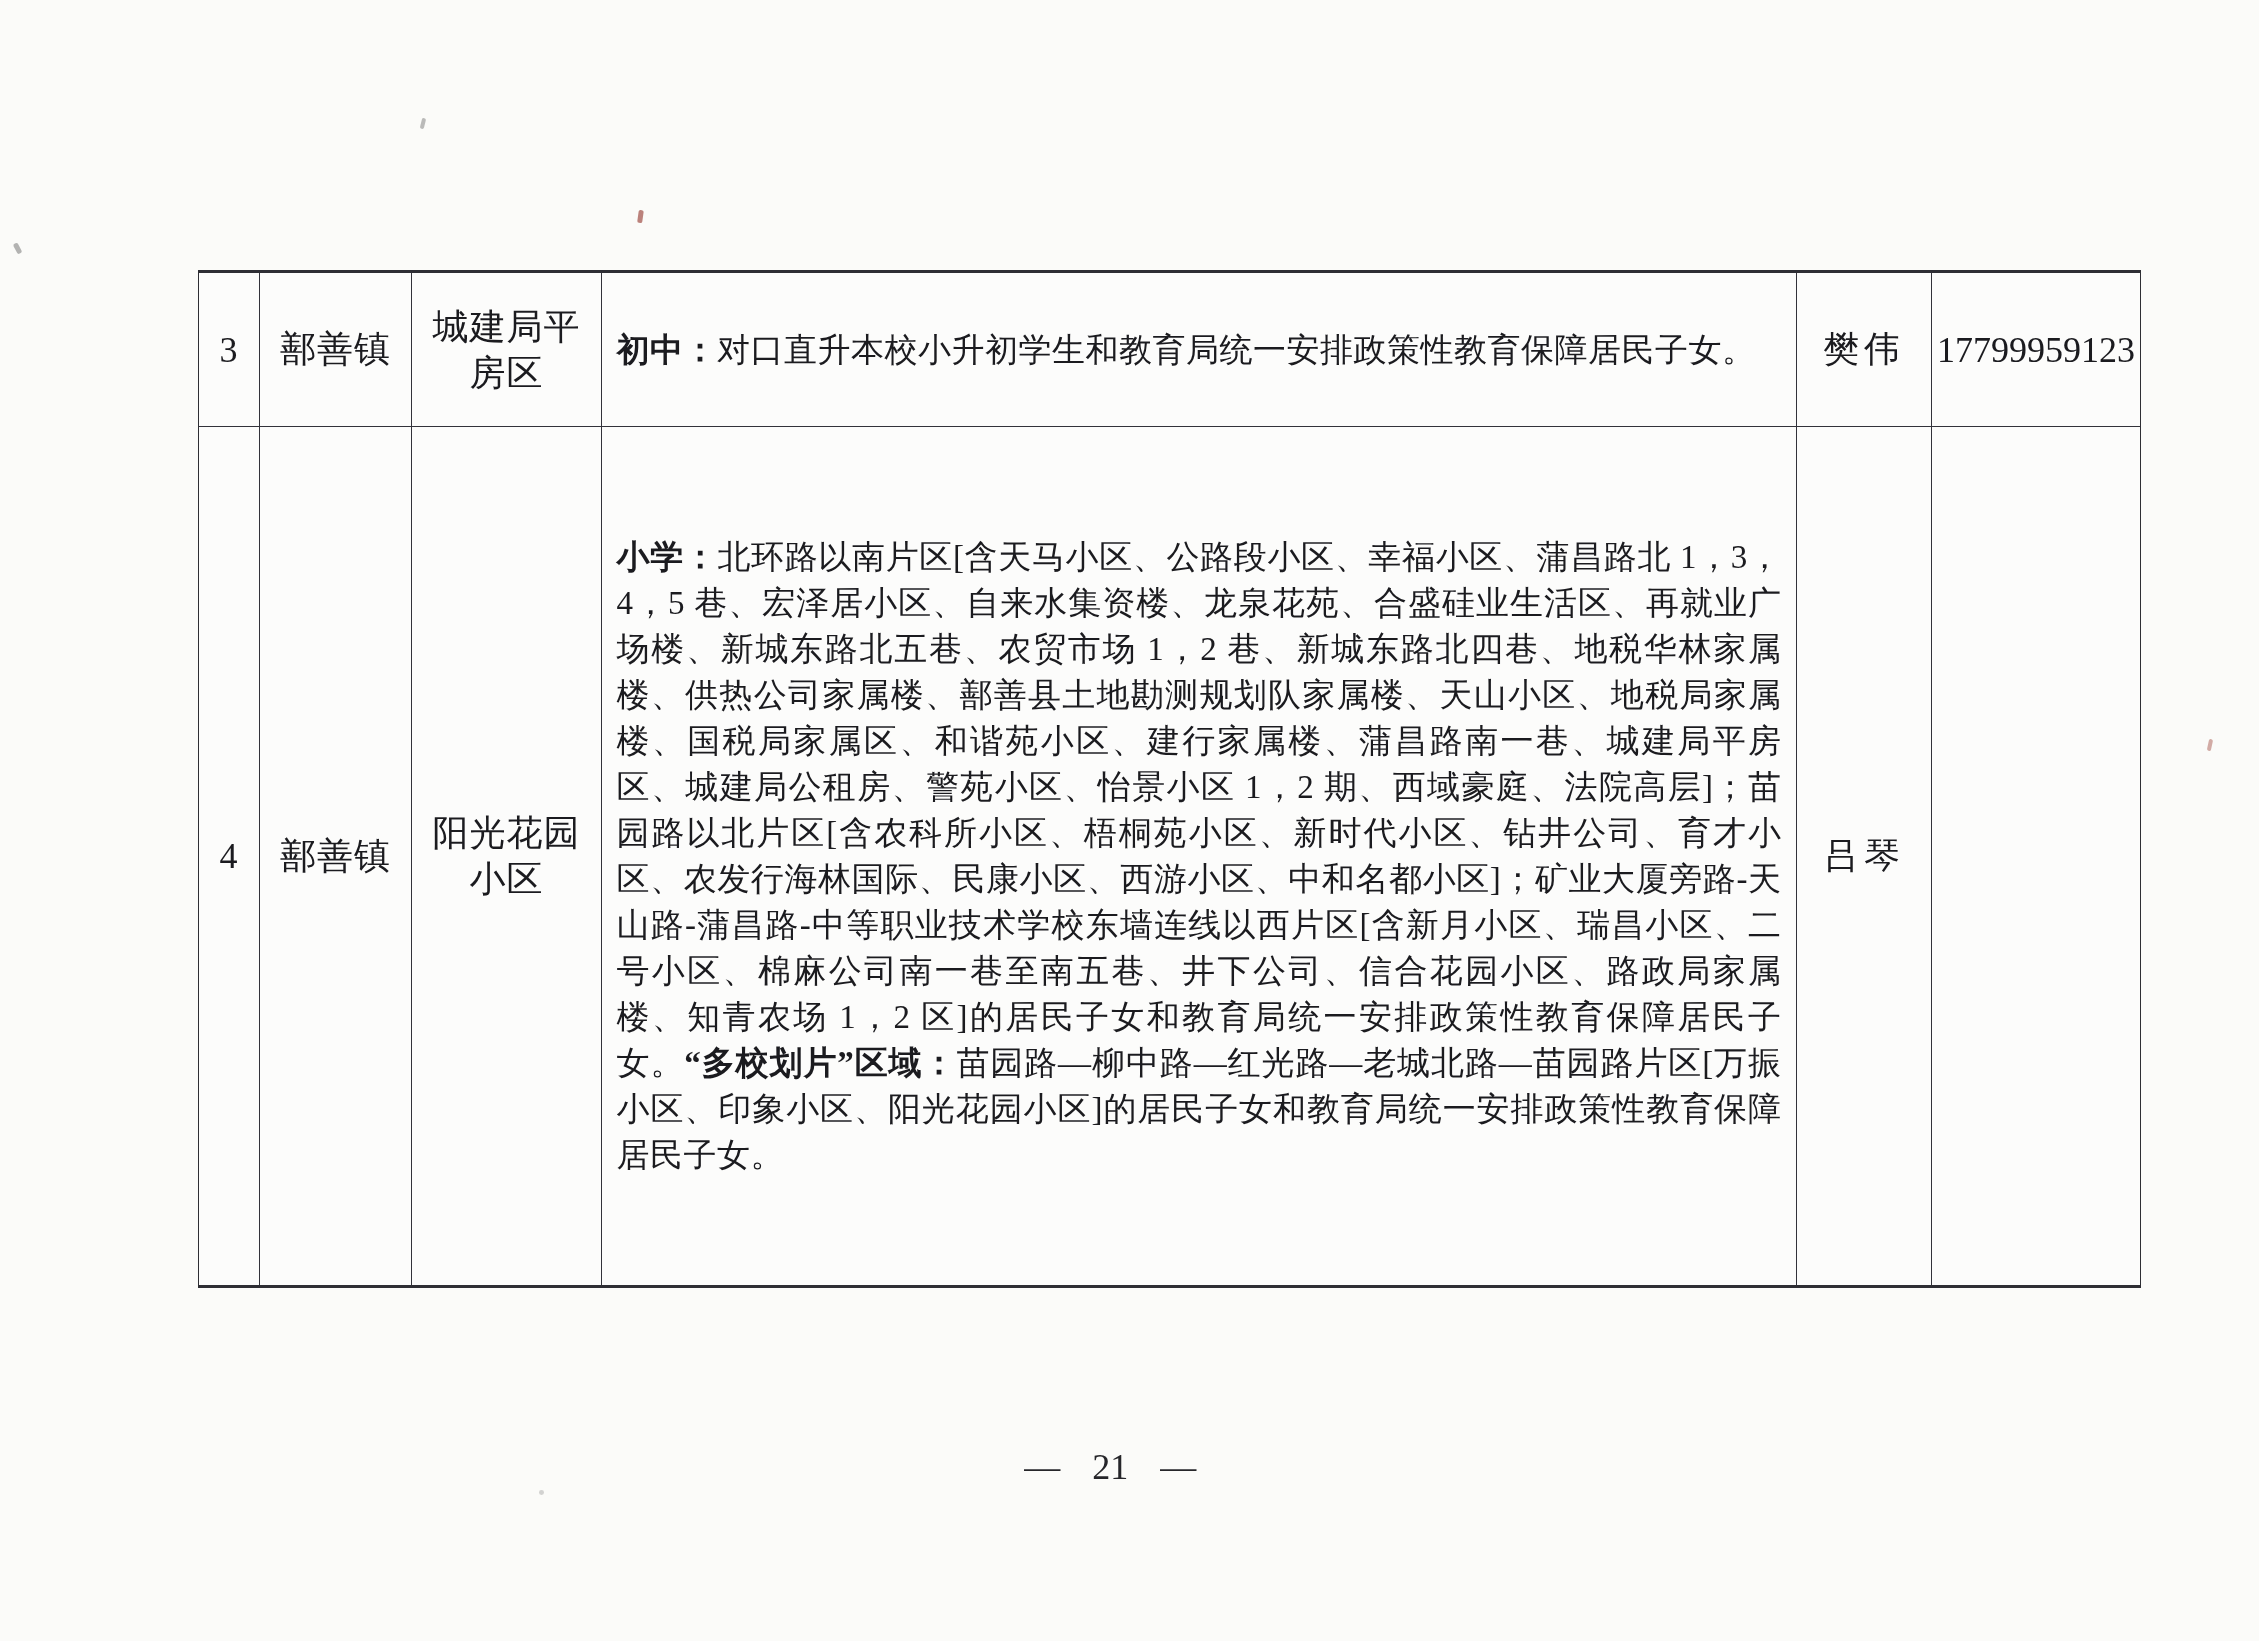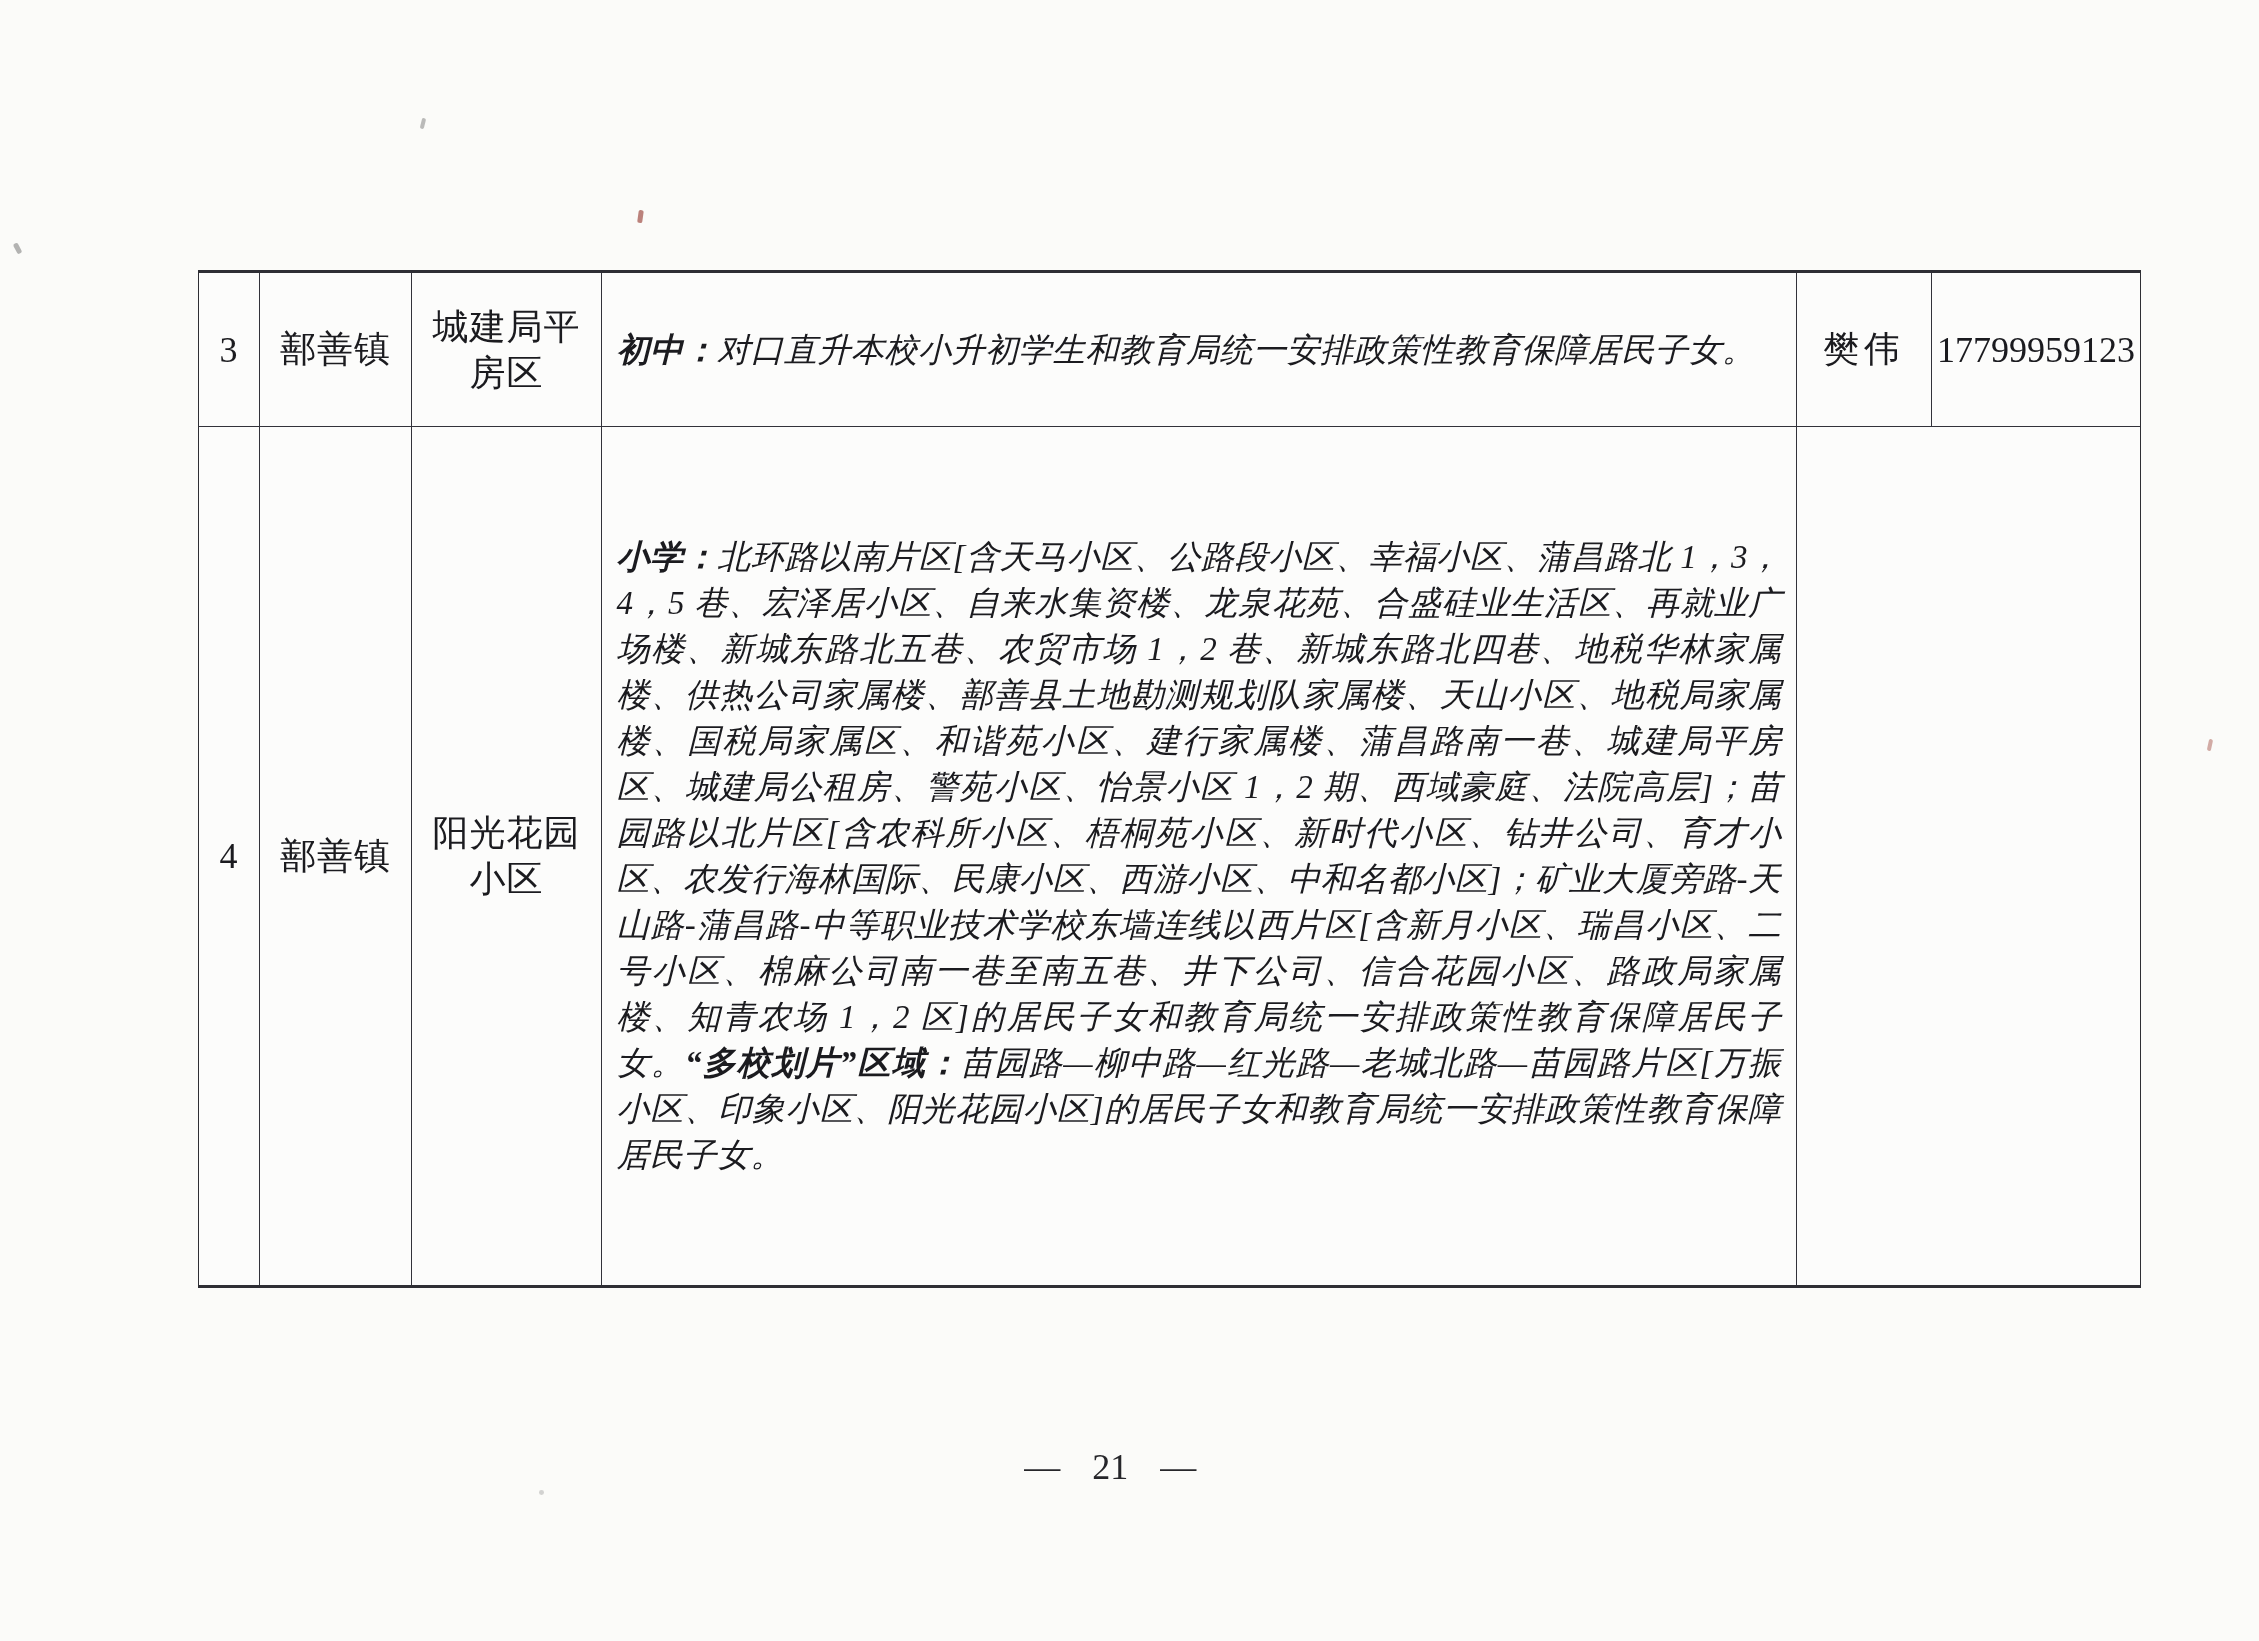--- a/index.html
+++ b/index.html
@@ -36,21 +36,20 @@
     box-sizing:border-box;
     overflow:hidden;
   }
   .cell.last{border-right:none;}
   .row1{border-bottom:1.9px solid #32323a;}
   .c-school{line-height:46px;padding:0 7.7px;}
   .c-desc{
     justify-content:center;
     text-align:left;
     padding:0 14.5px;
-    font-style:italic;
   }
   .desc-text{
     font-size:33px;
     line-height:46px;
     letter-spacing:0.5px;
     text-align:justify;
     text-align-last:left;
     width:100%;
   }
   .desc-text b{font-weight:bold;}
@@ -90,20 +89,21 @@
     </div>
     <div class="cell row1 c-contact">樊伟</div>
     <div class="cell row1 c-phone last">17799959123</div>
 
     <div class="cell">4</div>
     <div class="cell">鄯善镇</div>
     <div class="cell c-school">阳光花园小区</div>
     <div class="cell c-desc">
       <div class="desc-text"><b>小学：</b><span>北环路以南片区[含天马小区、公路段小区、幸福小区、蒲昌路北 1，3，4，5 巷、宏泽居小区、自来水集资楼、龙泉花苑、合盛硅业生活区、再就业广场楼、新城东路北五巷、农贸市场 1，2 巷、新城东路北四巷、地税华林家属楼、供热公司家属楼、鄯善县土地勘测规划队家属楼、天山小区、地税局家属楼、国税局家属区、和谐苑小区、建行家属楼、蒲昌路南一巷、城建局平房区、城建局公租房、警苑小区、怡景小区 1，2 期、西域豪庭、法院高层]；苗园路以北片区[含农科所小区、梧桐苑小区、新时代小区、钻井公司、育才小区、农发行海林国际、民康小区、西游小区、中和名都小区]；矿业大厦旁路-天山路-蒲昌路-中等职业技术学校东墙连线以西片区[含新月小区、瑞昌小区、二号小区、棉麻公司南一巷至南五巷、井下公司、信合花园小区、路政局家属楼、知青农场 1，2 区]的居民子女和教育局统一安排政策性教育保障居民子女。</span><b>“多校划片”区域：</b><span>苗园路—柳中路—红光路—老城北路—苗园路片区[万振小区、印象小区、阳光花园小区]的居民子女和教育局统一安排政策性教育保障居民子女。</span></div>
     </div>
+    <div class="cell c-contact">吕琴</div>
 
   </div>
 
   <div class="page-number">— 21 —</div>
 
   <div class="artifact a-red"></div>
   <div class="artifact a-apos"></div>
   <div class="artifact a-tick"></div>
   <div class="artifact a-redr"></div>
   <div class="artifact a-dot"></div>

